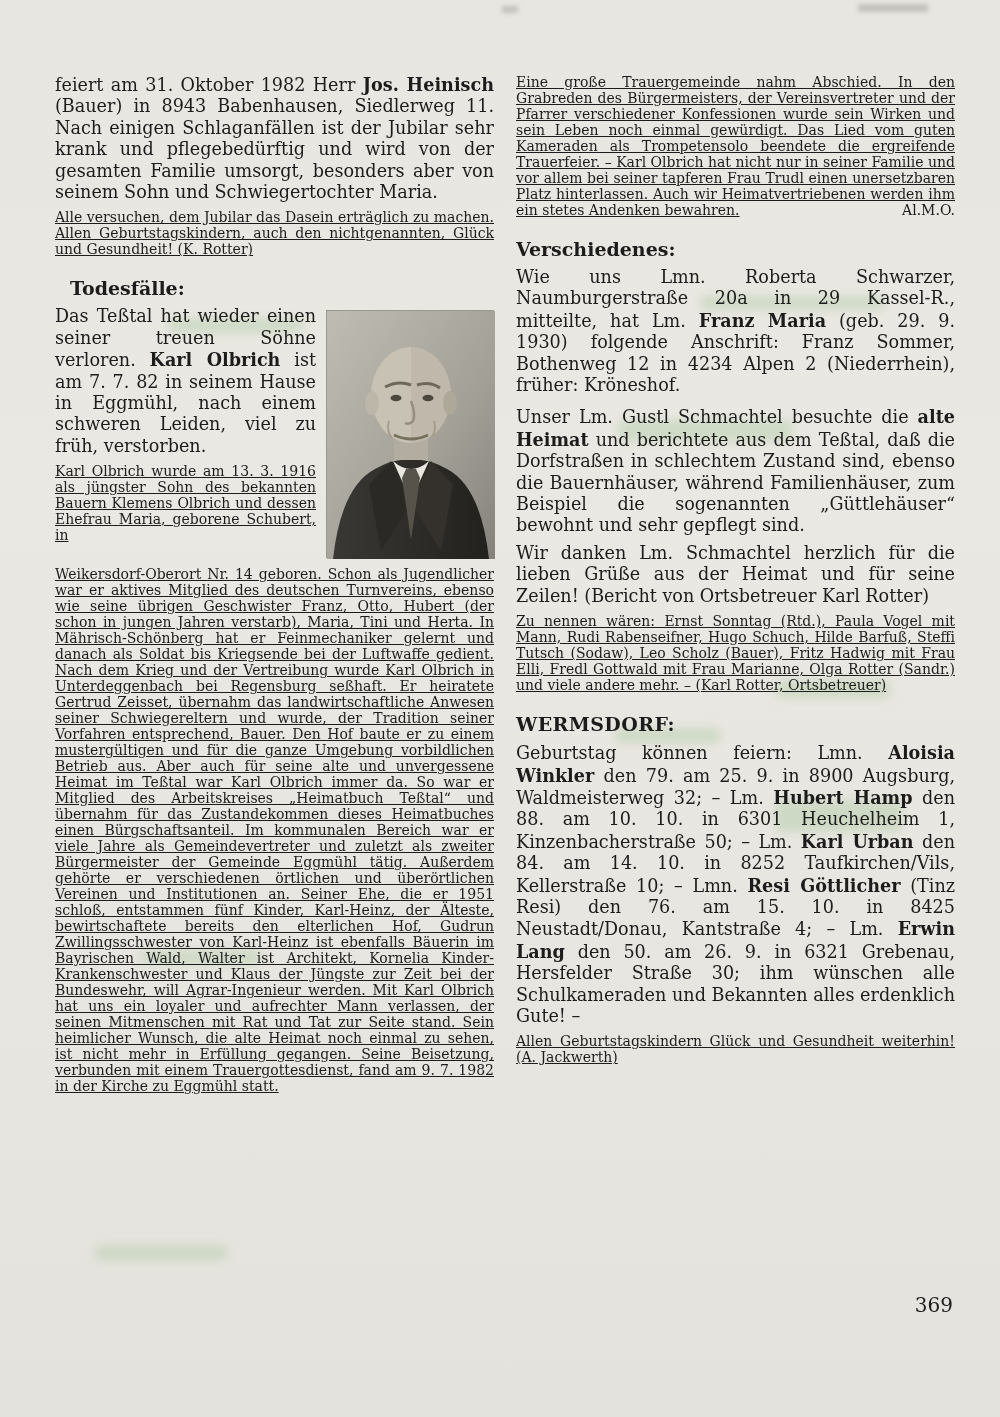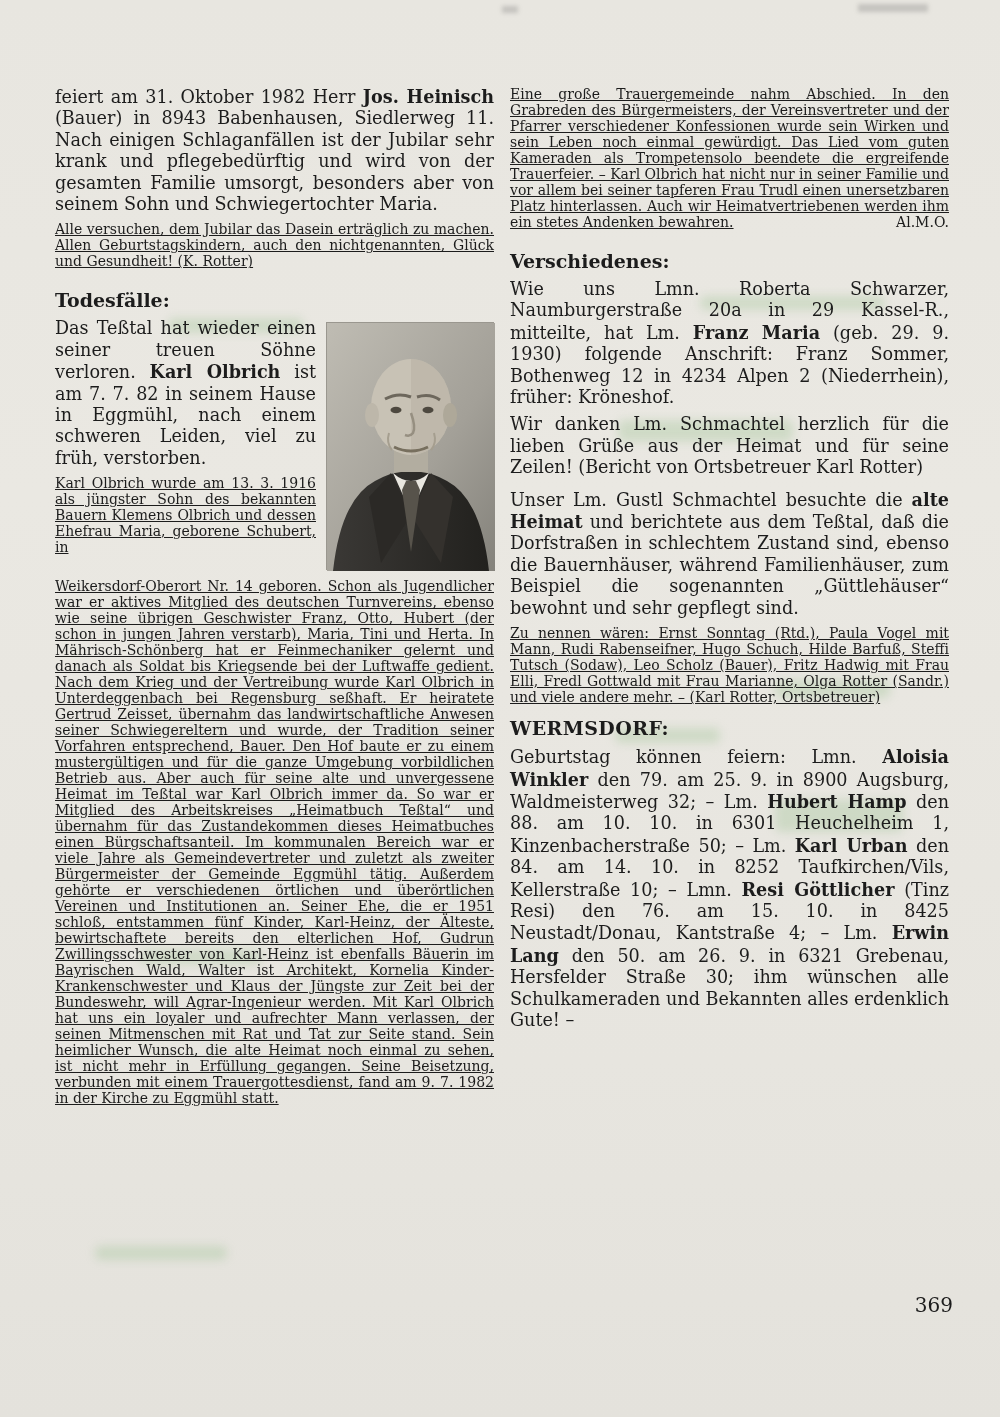--- a/index.html
+++ b/index.html
@@ -13,45 +13,45 @@
     margin: 0 auto;
     background: linear-gradient(180deg, #e8e6e0 0%, #eae8e2 35%, #e7e5df 75%, #e4e2dc 100%);
     font-family: "DejaVu Serif", "Liberation Serif", serif;
     color: #1c1c1c;
     overflow: hidden;
   }
 
   .columns {
     position: absolute;
     left: 55px;
-    top: 86px;
+    top: 74px;
     width: 900px;
     display: flex;
-    gap: 16px;
+    gap: 22px;
   }
   .col { width: 439px; }
 
   p {
     margin: 0 0 6px 0;
     text-align: justify;
     hyphens: auto;
     -webkit-hyphens: auto;
   }
   .lg { font-size: 17.6px; line-height: 21.4px; }
   .sm { font-size: 14px; line-height: 16px; text-decoration: underline; }
 
   h2 {
     font-size: 19px;
     line-height: 22px;
     margin: 16px 0 7px 0;
     font-weight: bold;
   }
-  h2.first-after-text { margin-top: 20px; }
+  h2.first-after-text { margin-top: 20px; margin-left: 15px; }
   h2.tight-top { margin-top: 20px; }
-  h2.caps { margin-top: 12px; letter-spacing: 0.4px; }
+  h2.caps { margin-top: 20px; letter-spacing: 0.4px; }
 
   .obituary { overflow: visible; }
   .photo {
     float: right;
     width: 168px;
     height: 248px;
     margin: 4px 0 8px 10px;
     border: 1px solid #9a978f;
     background: #a7a49c;
   }
@@ -172,28 +172,29 @@
       <p class="sm sig-holder">
         <span>Eine große Trauergemeinde nahm Abschied. In den Grabreden des Bürgermeisters, der Vereinsvertreter und der Pfarrer verschiedener Konfessionen wurde sein Wirken und sein Leben noch einmal gewürdigt. Das Lied vom guten Kameraden als Trompetensolo beendete die ergreifende Trauerfeier. – Karl Olbrich hat nicht nur in seiner Familie und vor allem bei seiner tapferen Frau Trudl einen unersetzbaren Platz hinterlassen. Auch wir Heimatvertriebenen werden ihm ein stetes Andenken bewahren.</span>
         <span class="sig">Al.M.O.</span>
       </p>
 
       <h2 class="tight-top">Verschiedenes:</h2>
 
       <p class="lg"><span>Wie uns Lmn. Roberta Schwarzer, Naumburgerstraße 20a in 29 Kassel-R., mitteilte, hat Lm. </span><b>Franz Maria</b><span> (geb. 29. 9. 1930) folgende Anschrift: Franz Sommer, Bothenweg 12 in 4234 Alpen 2 (Niederrhein), früher: Kröneshof.</span></p>
 
 
+      <p class="lg" style="margin-top:10px"><span>Unser Lm. Gustl Schmachtel besuchte die </span><b>alte Heimat</b><span> und berichtete aus dem Teßtal, daß die Dorfstraßen in schlechtem Zustand sind, ebenso die Bauernhäuser, während Familienhäuser, zum Beispiel die sogenannten „Güttlehäuser“ bewohnt und sehr gepflegt sind.</span></p>
+
       <p class="lg">Wir danken Lm. Schmachtel herzlich für die lieben Grüße aus der Heimat und für seine Zeilen! (Bericht von Ortsbetreuer Karl Rotter)</p>
 
-      <p class="lg" style="margin-top:10px"><span>Unser Lm. Gustl Schmachtel besuchte die </span><b>alte Heimat</b><span> und berichtete aus dem Teßtal, daß die Dorfstraßen in schlechtem Zustand sind, ebenso die Bauernhäuser, während Familienhäuser, zum Beispiel die sogenannten „Güttlehäuser“ bewohnt und sehr gepflegt sind.</span></p>
-
 
       <p class="sm">Zu nennen wären: Ernst Sonntag (Rtd.), Paula Vogel mit Mann, Rudi Rabenseifner, Hugo Schuch, Hilde Barfuß, Steffi Tutsch (Sodaw), Leo Scholz (Bauer), Fritz Hadwig mit Frau Elli, Fredl Gottwald mit Frau Marianne, Olga Rotter (Sandr.) und viele andere mehr. – (Karl Rotter, Ortsbetreuer)</p>
 
       <h2 class="caps">WERMSDORF:</h2>
 
       <p class="lg"><span>Geburtstag können feiern: Lmn. </span><b>Aloisia Winkler</b><span> den 79. am 25. 9. in 8900 Augsburg, Waldmeisterweg 32; – Lm. </span><b>Hubert Hamp</b><span> den 88. am 10. 10. in 6301 Heuchelheim 1, Kinzenbacherstraße 50; – Lm. </span><b>Karl Urban</b><span> den 84. am 14. 10. in 8252 Taufkirchen/Vils, Kellerstraße 10; – Lmn. </span><b>Resi Göttlicher</b><span> (Tinz Resi) den 76. am 15. 10. in 8425 Neustadt/Donau, Kantstraße 4; – Lm. </span><b>Erwin Lang</b><span> den 50. am 26. 9. in 6321 Grebenau, Hersfelder Straße 30; ihm wünschen alle Schulkameraden und Bekannten alles erdenklich Gute! –</span></p>
 
+      <p class="sm">Allen Geburtstagskindern Glück und Gesundheit weiterhin! (A. Jackwerth)</p>
     </div>
   </div>
 
   <div class="page-number">369</div>
 </div>
 
 </body></html>

